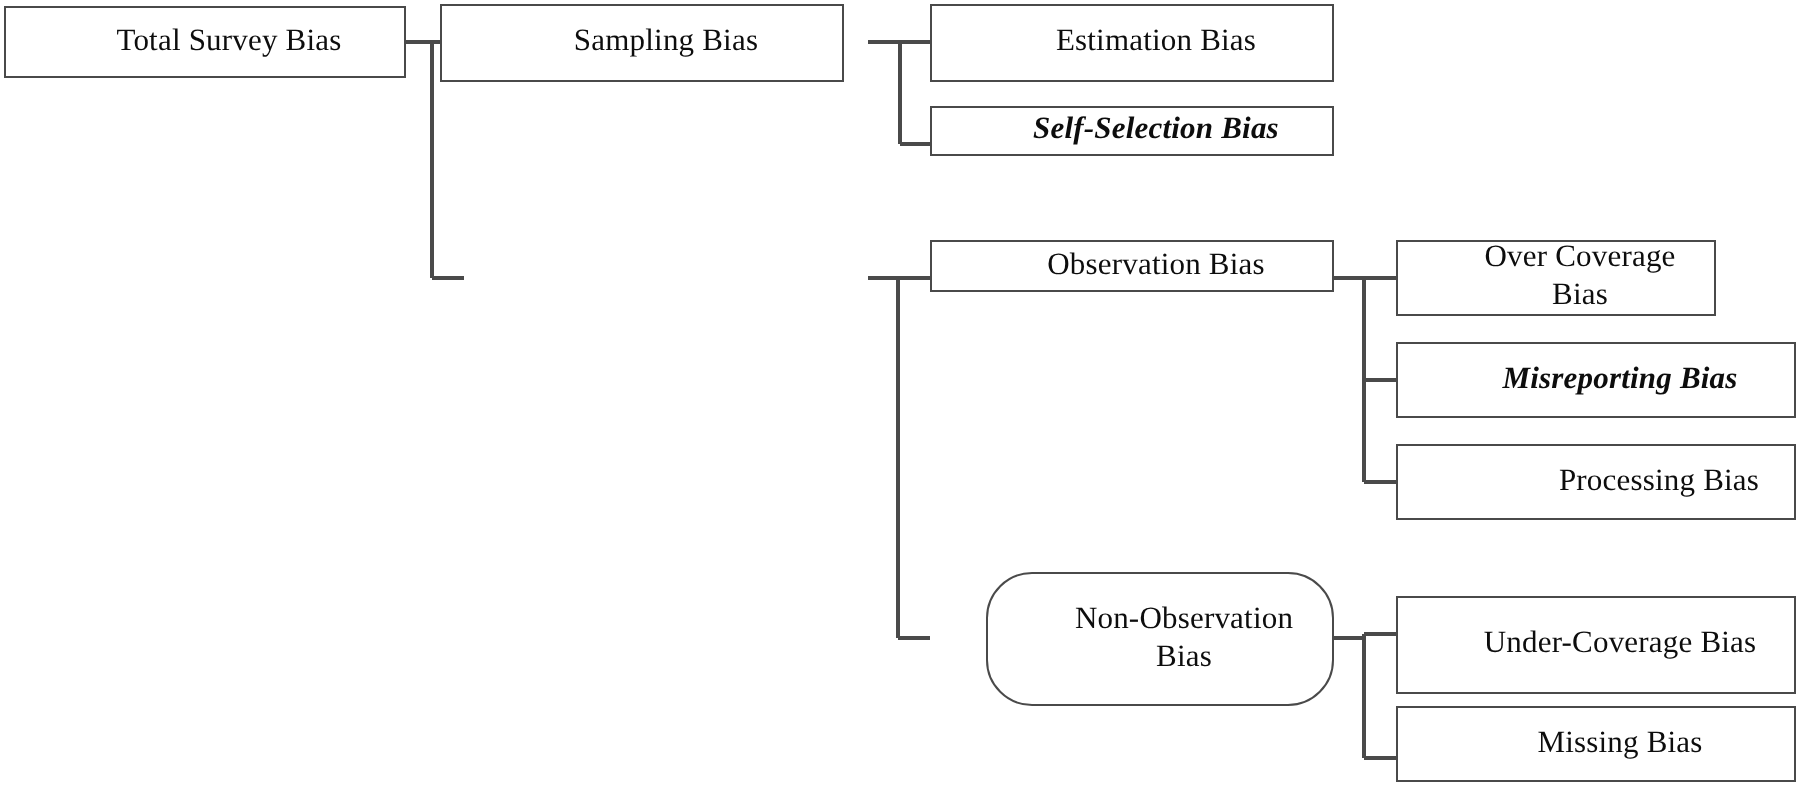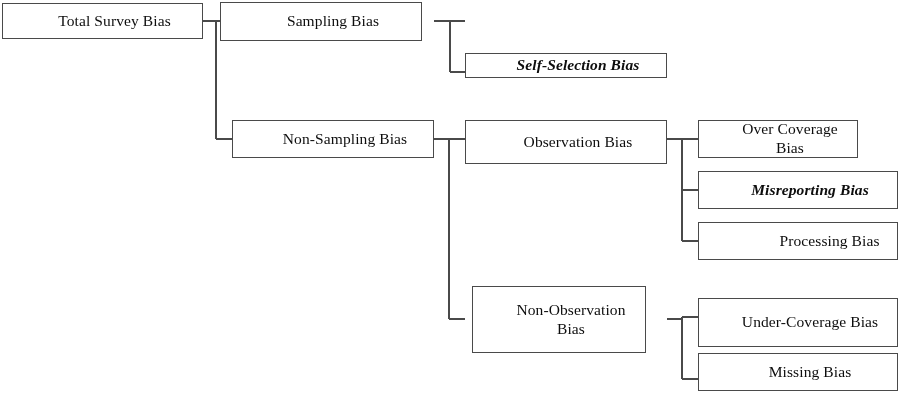--- a/index.html
+++ b/index.html
@@ -89,34 +89,34 @@
   </svg>
 
   <div class="node" style="left:2px; top:3px; width:201px; height:36px;">
     <span class="node-label">Total Survey Bias</span>
   </div>
 
   <div class="node" style="left:220px; top:2px; width:202px; height:39px;">
     <span class="node-label">Sampling Bias</span>
   </div>
 
-  <div class="node" style="left:232px; top:120px; width:202px; height:38px;">
-    <span class="node-label">Non-Sampling Bias</span>
+
+  <div class="node" style="left:465px; top:2px; width:202px; height:39px;">
+    <span class="node-label">Estimation Bias</span>
   </div>
-
 
   <div class="node italic" style="left:465px; top:53px; width:202px; height:25px;">
     <span class="node-label">Self-Selection Bias</span>
   </div>
 
-  <div class="node" style="left:465px; top:120px; width:202px; height:44px;">
+  <div class="node" style="left:465px; top:120px; width:202px; height:26px;">
     <span class="node-label">Observation Bias</span>
   </div>
 
-  <div class="node" style="left:472px; top:286px; width:174px; height:67px;">
+  <div class="node" style="left:493px; top:286px; width:174px; height:67px;border-radius:23px;">
     <span class="node-label">Non-Observation
 Bias</span>
   </div>
 
   <div class="node" style="left:698px; top:120px; width:160px; height:38px;">
     <span class="node-label">Over Coverage Bias</span>
   </div>
 
   <div class="node italic" style="left:698px; top:171px; width:200px; height:38px;">
     <span class="node-label">Misreporting Bias</span>

